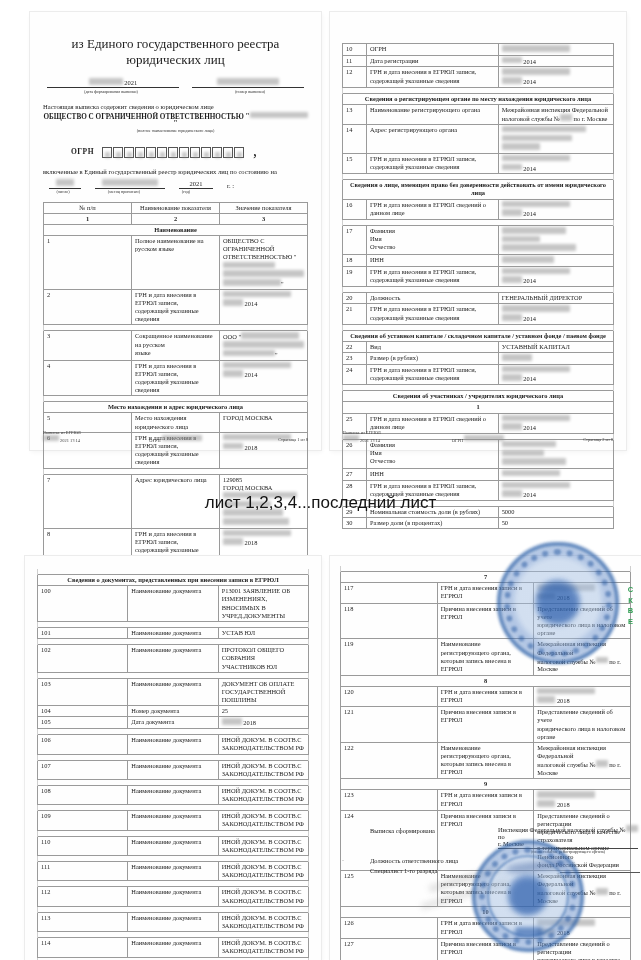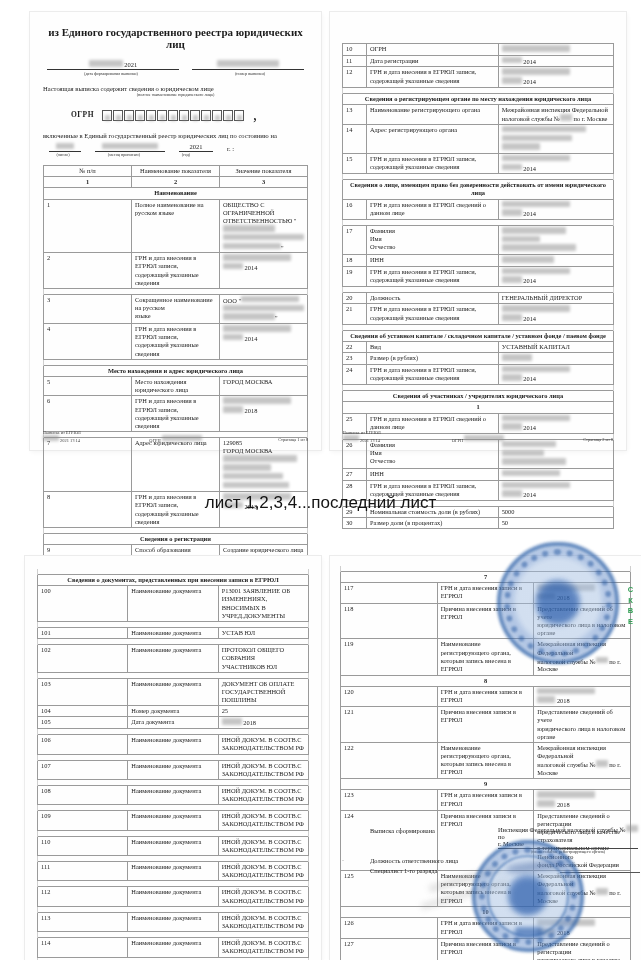--- a/index.html
+++ b/index.html
@@ -8,21 +8,21 @@
 
   .sheet{position:absolute;background:#fefefe;box-sizing:border-box;
          box-shadow:0 0 0 1px #ececec, 1px 2px 5px rgba(0,0,0,.05);}
   #sheet1{left:30px;top:12px;width:291px;height:438px;padding:12px 13px 0;}
   #sheet2{left:330px;top:12px;width:296px;height:438px;padding:31px 12px 0;}
   #sheet7{left:25px;top:556px;width:296px;height:404px;padding:13px 12px 0;}
   #sheet8{left:330px;top:556px;width:311px;height:404px;padding:10px 10px 0;}
 
   
   .t1{text-align:center;font-weight:bold;font-size:8.5px;letter-spacing:.4px;}
-  .t2{text-align:center;font-weight:bold;font-size:11px;margin-top:2px;}
+  .t2{text-align:center;font-weight:normal;font-size:13px;margin-top:12px;}
   .uline-row{display:flex;justify-content:space-between;margin-top:10px;padding:0 4px;}
   .useg{border-bottom:.7px solid #333;text-align:center;font-size:6.5px;padding:0 2px 1px;}
   .cap-row{display:flex;justify-content:space-between;padding:0 4px;margin-top:1px;}
   .cap{font-size:4.2px;color:#333;text-align:center;}
   .intro{font-size:6.6px;margin-top:9px;}
   .orgname{text-align:center;font-weight:bold;font-size:7.2px;margin-top:2px;}
   .ogrn-row{display:flex;align-items:center;gap:8px;margin-top:9px;padding-left:28px;}
   .ogrn-lbl{font-weight:bold;font-size:7.5px;letter-spacing:.5px;}
   .obox{display:inline-block;width:8px;height:9px;border:.6px solid #555;margin-right:1px;
         vertical-align:middle;text-align:center;line-height:9px;}
@@ -104,20 +104,21 @@
   <div class="uline-row">
     <div class="useg" style="width:128px"><span class="blur" style="width:34px"></span> 2021</div>
     <div class="useg" style="width:108px"><span class="blur" style="width:62px"></span></div>
   </div>
   <div class="cap-row">
     <span class="cap" style="width:128px">(дата формирования выписки)</span>
     <span class="cap" style="width:108px">(номер выписки)</span>
   </div>
 
   <div class="intro">Настоящая выписка содержит сведения о юридическом лице</div>
+  <div class="orgname">ОБЩЕСТВО С ОГРАНИЧЕННОЙ ОТВЕТСТВЕННОСТЬЮ "<span class="blur" style="width:58px"></span>"</div>
   <div class="cap" style="text-align:center">(полное наименование юридического лица)</div>
 
   <div class="ogrn-row">
     <span class="ogrn-lbl">ОГРН</span>
     <span id="ogrn-boxes"><span class="obox"><span class="blur" style="width:5px"></span></span><span class="obox"><span class="blur" style="width:5px"></span></span><span class="obox"><span class="blur" style="width:5px"></span></span><span class="obox"><span class="blur" style="width:5px"></span></span><span class="obox"><span class="blur" style="width:5px"></span></span><span class="obox"><span class="blur" style="width:5px"></span></span><span class="obox"><span class="blur" style="width:5px"></span></span><span class="obox"><span class="blur" style="width:5px"></span></span><span class="obox"><span class="blur" style="width:5px"></span></span><span class="obox"><span class="blur" style="width:5px"></span></span><span class="obox"><span class="blur" style="width:5px"></span></span><span class="obox"><span class="blur" style="width:5px"></span></span><span class="obox"><span class="blur" style="width:5px"></span></span></span>
     <span>,</span>
   </div>
 
   <div class="included">включенные в Единый государственный реестр юридических лиц по состоянию на</div>
   <div class="asof-row">

